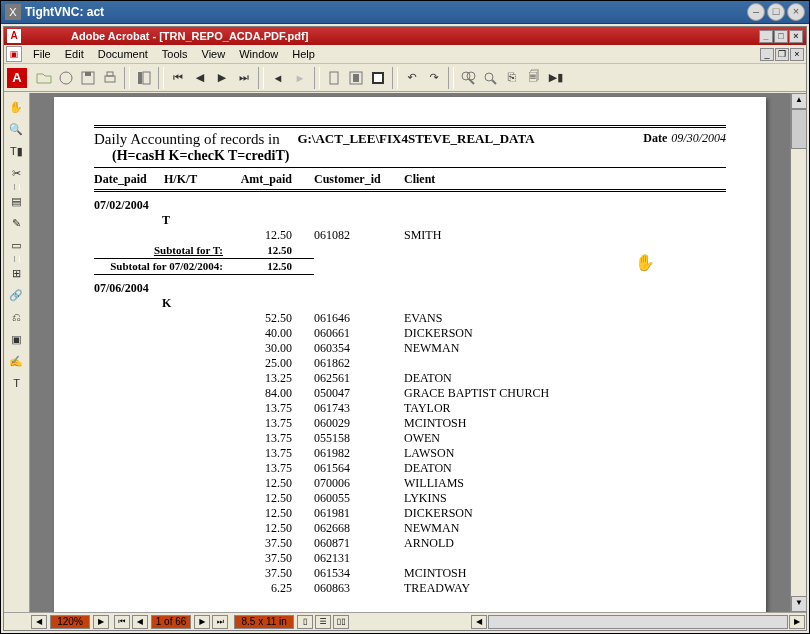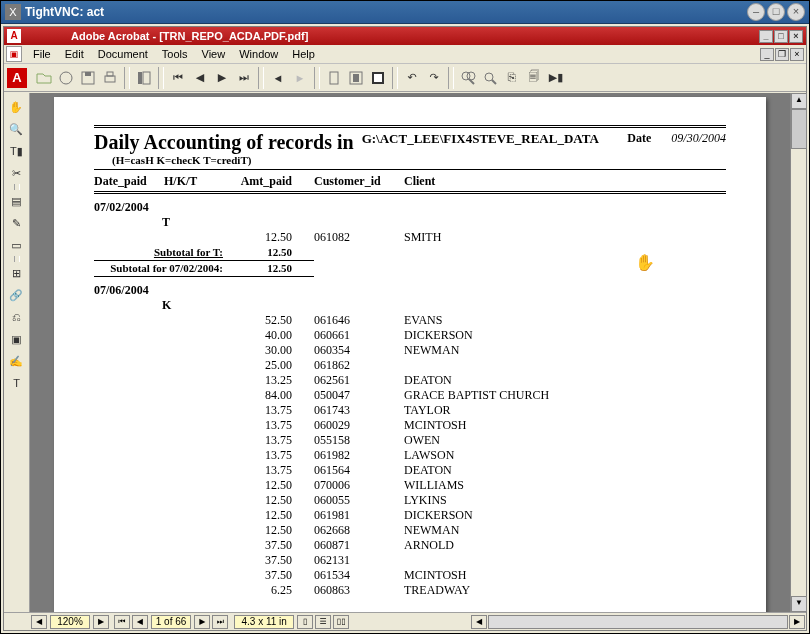--- a/index.html
+++ b/index.html
@@ -41,25 +41,25 @@
 .scrollwrap { position:absolute; left:0; top:0; right:16px; bottom:0; overflow:hidden; background:#7a7a7a; }
 .rightscroll { position:absolute; right:0; top:0; width:16px; bottom:0; background:#ece9d8; border-left:1px solid #888; }
 .rightscroll .sbtn { width:16px; height:16px; background:#ddd; border:1px solid #888; font-size:8px; text-align:center; line-height:12px; cursor:pointer; }
 .rightscroll .thumb { position:absolute; top:16px; left:0; width:16px; height:40px; background:#ccc; border:1px solid #888; }
 .rightscroll .sbtn.bot { position:absolute; bottom:0; }
 
 .page { position:absolute; left:24px; top:4px; width:712px; min-height:1000px; background:#fff; box-shadow:2px 2px 4px rgba(0,0,0,.4); padding:28px 40px; font-family:"Times New Roman",serif; font-size:13px; color:#000; }
 
 .rpt-hdr { border-top:3px double #000; border-bottom:1px solid #000; padding:3px 0; display:flex; align-items:flex-start; }
 .rpt-hdr .left { flex:0 0 auto; }
-.rpt-hdr .left .t1 { font-size:20px; font-weight:bold; }
-.rpt-hdr .left .t2 { font-size:11px; font-weight:bold; padding-left:18px; }
+.rpt-hdr .left .t1 { font-size:15px; font-weight:normal; }
+.rpt-hdr .left .t2 { font-size:14px; font-weight:bold; padding-left:18px;text-align:center; }
 .rpt-hdr .path { font-size:13px; font-weight:bold; margin-left:8px; flex:1; }
 .rpt-hdr .date { font-size:12px; white-space:nowrap; }
-.rpt-hdr .date b { font-weight:bold; margin-right:20px; }
+.rpt-hdr .date b { font-weight:bold; margin-right:4px; }
 .rpt-hdr .date i { font-style:italic; }
 
 .colhdr { display:flex; font-weight:bold; font-size:12px; border-bottom:3px double #000; padding:4px 0 2px; }
 .c-date { width:70px; }
 .c-hkt { width:65px; }
 .c-amt { width:85px; text-align:right; padding-right:22px; }
 .c-cust { width:90px; }
 .c-client { flex:1; }
 
 .sec-date { font-weight:bold; font-size:12px; padding-top:6px; }
@@ -71,21 +71,21 @@
 .row .c-cust { width:90px; }
 .row .c-client { flex:1; }
 
 .subt { display:flex; font-size:11px; line-height:15px; }
 .subt .lbl { width:135px; text-align:right; padding-right:6px; font-weight:bold; border-bottom:1px solid #000; }
 .subt .lbl.u { text-decoration:underline; }
 .subt .amt { width:85px; text-align:right; padding-right:22px; font-weight:bold; border-bottom:1px solid #000; }
 
 .statusbar { position:absolute; left:0; right:0; bottom:0; height:18px; background:#ece9d8; border-top:1px solid #a0a0a0; display:flex; align-items:center; font-size:10px; padding-left:26px; }
 .statusbar .sbtn2 { width:16px; height:14px; background:#ece9d8; border:1px solid #888; font-size:8px; text-align:center; line-height:12px; cursor:pointer; margin:0 1px; }
-.statusbar .field { height:14px; background:#fef9c3; border:1px solid #888; padding:0 4px; line-height:12px; margin:0 2px; min-width:40px; text-align:center; }
+.statusbar .field { height:14px; background:#c2410c; border:1px solid #888; padding:0 4px; line-height:12px; margin:0 2px; min-width:40px; text-align:center; }
 
 .hand-cursor { position:absolute; font-size:16px; color:#555; pointer-events:none; }
 </style>
 </head>
 <body>
 
 <div class="vnc-window">
   <div class="vnc-titlebar">
     <span class="vnc-icon">X</span>
     <span class="vnc-title">TightVNC: act</span>
@@ -413,21 +413,21 @@
       <span class="sbtn2">◀</span>
       <span class="field">120%</span>
       <span class="sbtn2">▶</span>
       &nbsp;
       <span class="sbtn2">⏮</span>
       <span class="sbtn2">◀</span>
       <span class="field">1 of 66</span>
       <span class="sbtn2">▶</span>
       <span class="sbtn2">⏭</span>
       &nbsp;
-      <span class="field" style="min-width:60px">4.3 x 11 in</span>
+      <span class="field" style="min-width:60px">8.5 x 11 in</span>
       <span class="sbtn2">▯</span>
       <span class="sbtn2">☰</span>
       <span class="sbtn2">▯▯</span>
       <span style="flex:1"></span>
       <span class="sbtn2">◀</span>
       <span style="width:300px; height:14px; background:#ddd; border:1px solid #888"></span>
       <span class="sbtn2">▶</span>
     </div>
 
   </div>

